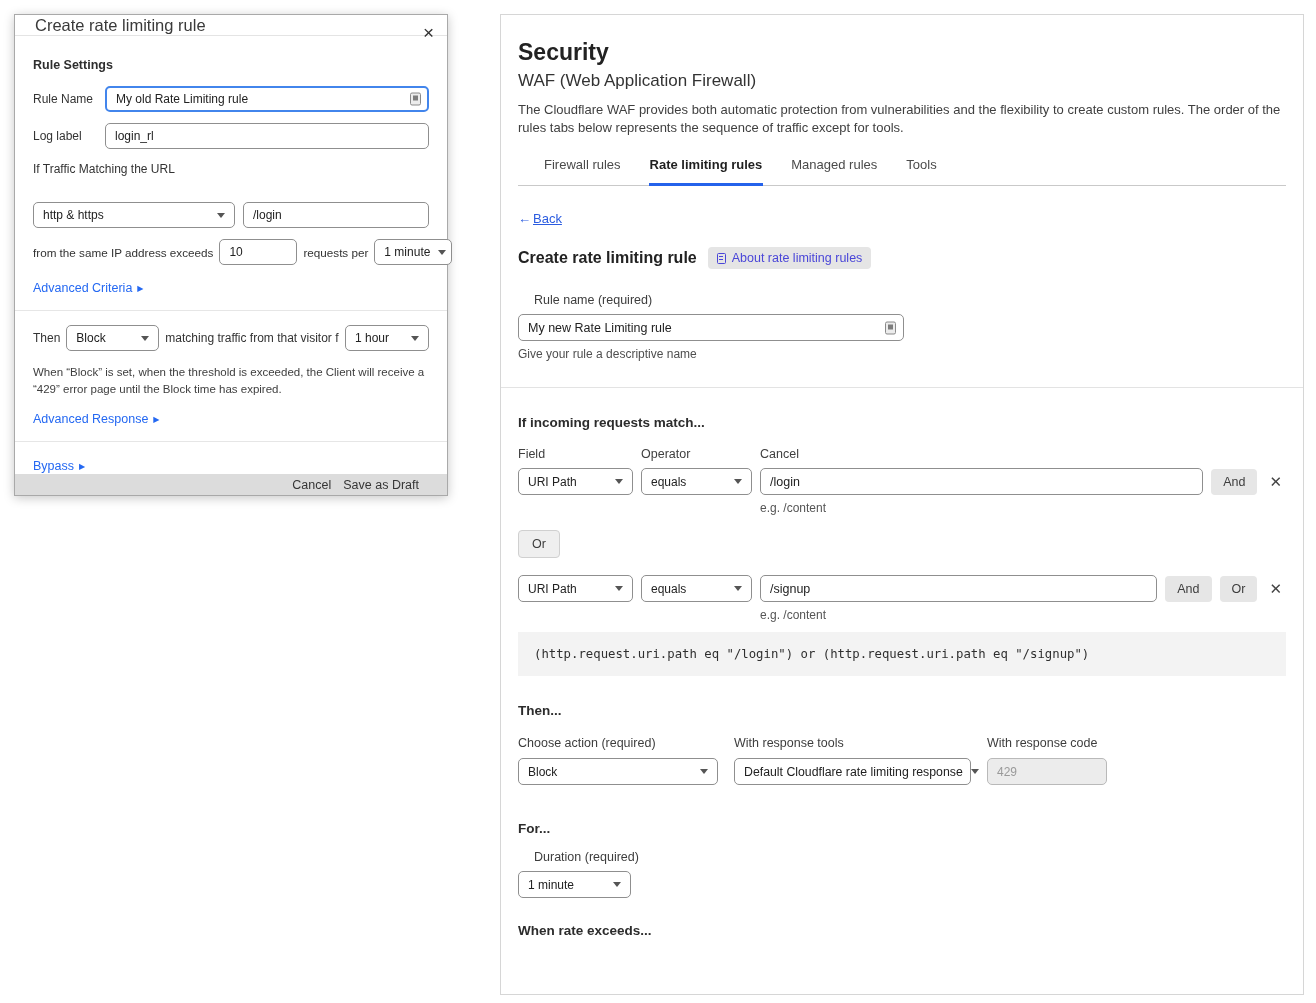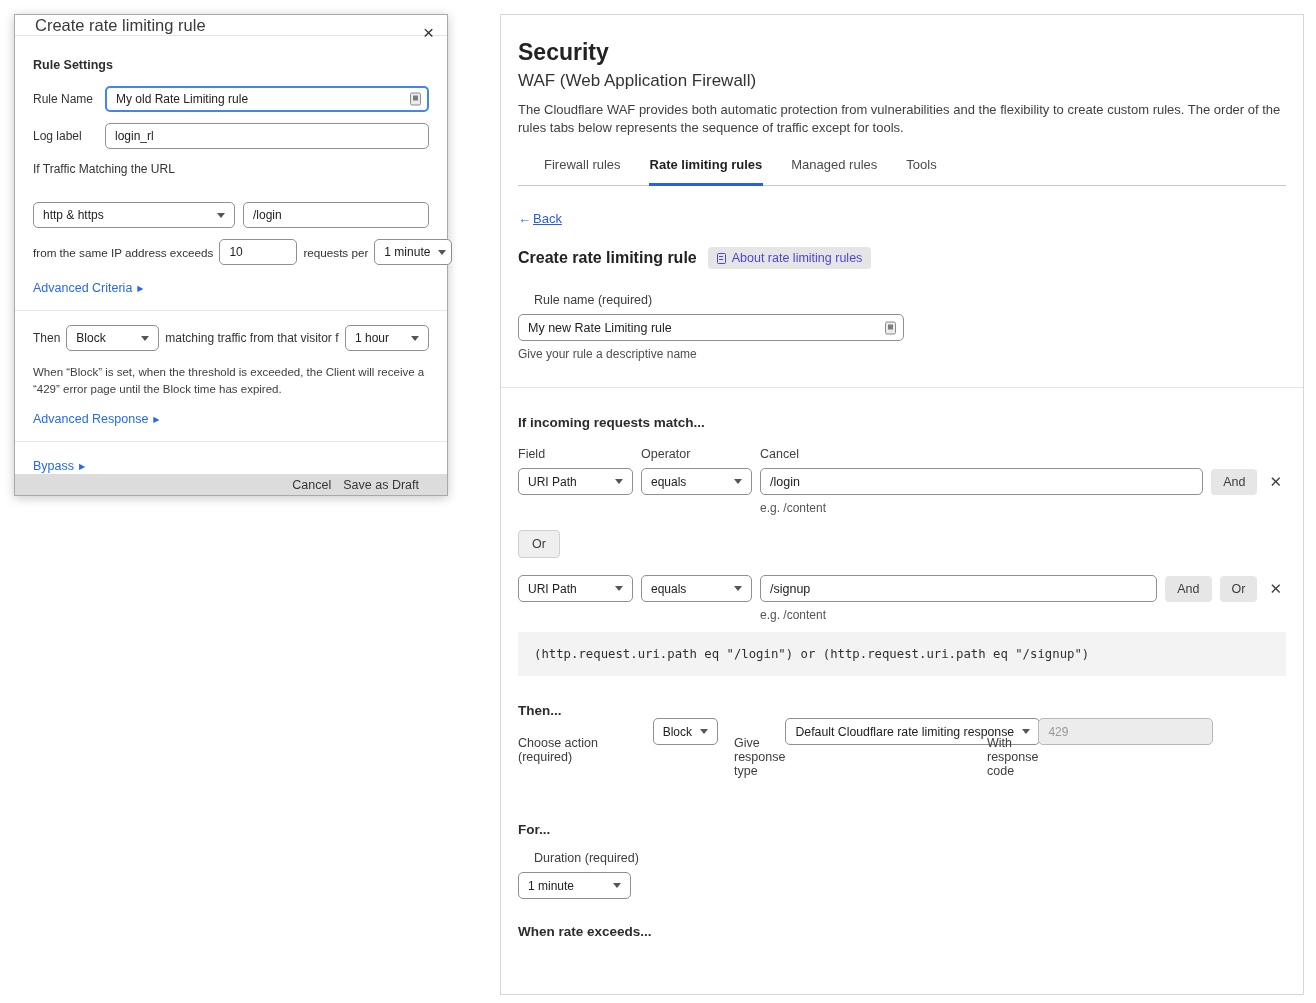--- a/index.html
+++ b/index.html
@@ -110,21 +110,21 @@
   .or-connector { margin:15px 0 3px; }
   .expr-row { display:flex; justify-content:space-between; align-items:baseline; margin-top:44px; }
   .expr-label { font-size:12.5px; color:#3d3d3d; }
   .edit-expr { font-size:12.5px; color:#2b5ce0; text-decoration:underline; cursor:pointer; }
   .code-block {
     background:#f3f3f3; margin-top:10px; padding:15px 16px;
     font-family:"DejaVu Sans Mono", monospace; font-size:12.3px; color:#2f2f2f;
     white-space:nowrap; overflow:hidden;
   }
   .then-groups { display:flex; gap:16px; margin-top:0; }
-  .grp { display:flex; flex-direction:row; }
+  .grp { display:flex; flex-direction:column; }
   .grp .fld-label { margin:18px 0 8px; }
   input.disabled { background:#ececec; border:1px solid #b9b9b9; color:#9a9a9a; }
 </style>
 </head>
 <body>
 
 <div class="dialog">
   <div class="dialog-header">
     <span>Create rate limiting rule</span>
     <span class="dialog-close">×</span>
@@ -290,21 +290,21 @@
   <div class="h4">Then...</div>
   <div class="then-groups">
     <div class="grp" style="width:200px;">
       <span class="fld-label">Choose action (required)</span>
       <span class="select" style="height:27px;">
         <span>Block</span>
         <span class="caret"></span>
       </span>
     </div>
     <div class="grp" style="width:237px;">
-      <span class="fld-label">Give response type</span>
+      <span class="fld-label">With response tools</span>
       <span class="select" style="height:27px; font-size:12.3px;">
         <span>Default Cloudflare rate limiting response</span>
         <span class="caret"></span>
       </span>
     </div>
     <div class="grp" style="width:120px;">
       <span class="fld-label">With response code</span>
       <input class="txt disabled" style="height: 27px;" disabled="" value="429">
     </div>
   </div>

